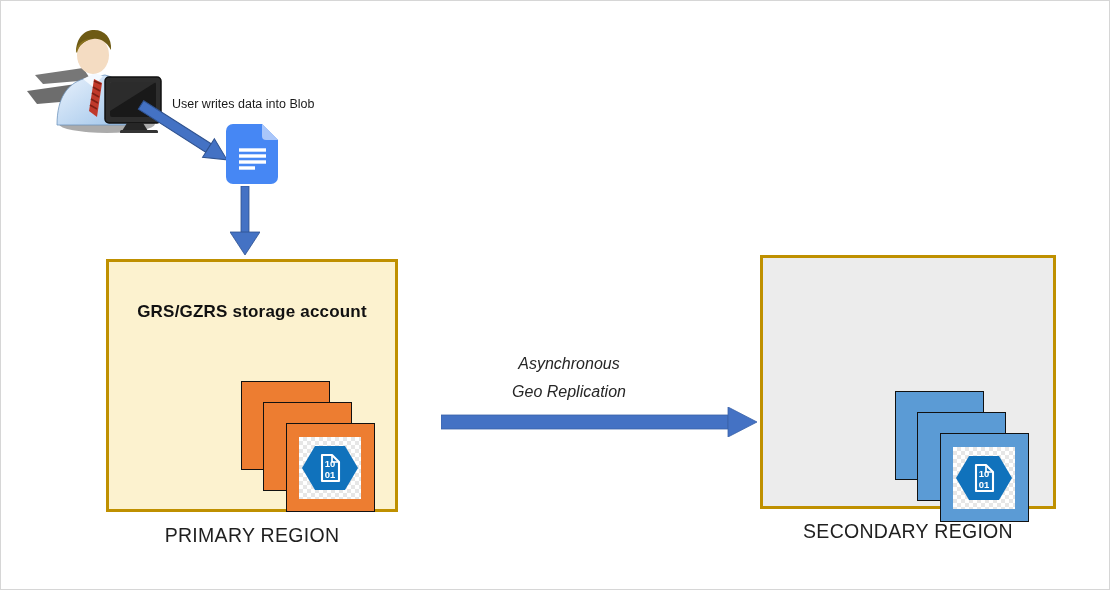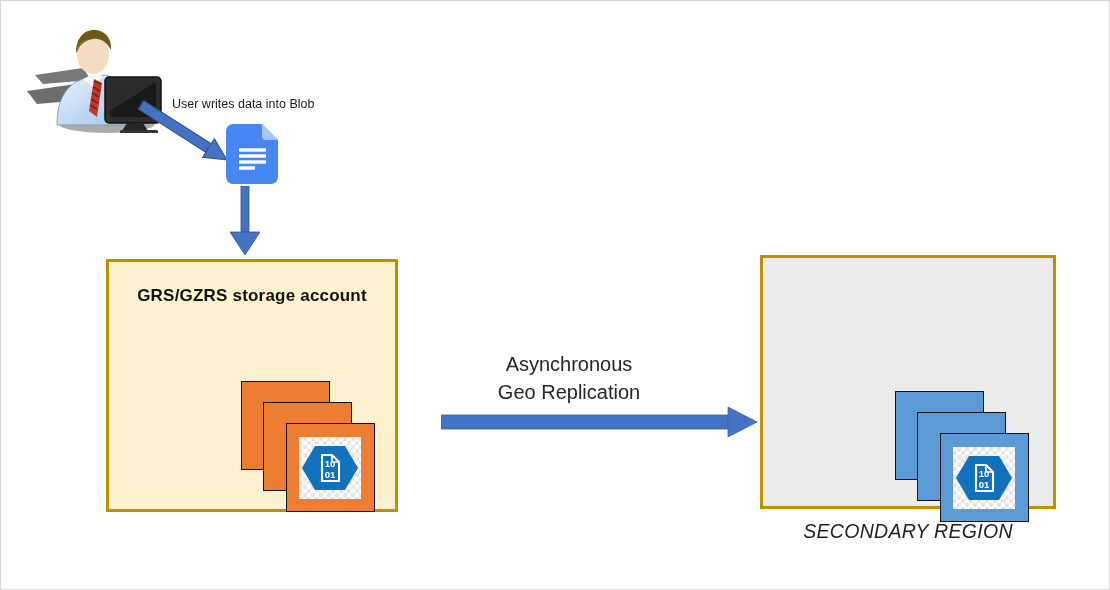--- a/index.html
+++ b/index.html
@@ -14,28 +14,28 @@
   
   .caption{
     left:171px;top:96px;font-size:12.5px;color:#1a1a1a;white-space:nowrap;text-align:center;
   }
 
   
   .region-box{border:3px solid #BF9000;}
   .primary-box{left:105px;top:258px;width:292px;height:253px;background:#FCF2CF;}
   .secondary-box{left:759px;top:254px;width:296px;height:254px;background:#ECECEC;}
   .box-title{
-    margin-top:24px;text-align:center;font-weight:bold;font-size:17px;color:#111;
+    margin-top:40px;text-align:center;font-weight:bold;font-size:17px;color:#111;
     letter-spacing:.2px;
   }
   .region-label{
     font-size:19.5px;color:#1f1f1f;text-align:center;letter-spacing:.3px;white-space:nowrap;
   }
   .primary-label{left:105px;top:523px;width:292px;}
-  .secondary-label{left:759px;top:519px;width:296px;font-style:italic;}
+  .secondary-label{left:759px;top:519px;width:296px;}
 
   
   .stack{width:134px;height:131px;margin-top:26px;}
   .stack .sq{position:absolute;width:89px;height:89px;border:1.4px solid #111;}
   .stack .sq1{left:0;top:0;}
   .stack .sq2{left:22px;top:21px;}
   .stack .sq3{left:45px;top:42px;}
   .stack-primary{left:132px;top:93px;}
   .stack-secondary{left:132px;top:107px;}
   .primary-sq{background:#ED7D31;}
@@ -48,21 +48,21 @@
     background-image:
       linear-gradient(45deg,#e6e6e6 25%,transparent 25%,transparent 75%,#e6e6e6 75%),
       linear-gradient(45deg,#e6e6e6 25%,transparent 25%,transparent 75%,#e6e6e6 75%);
     background-size:8px 8px;background-position:0 0,4px 4px;
   }
   .blob-tile svg{position:absolute;left:0;top:0;}
 
   
   .repl-label{
     left:437px;top:349px;width:262px;text-align:center;
-    font-size:20px;line-height:28px;color:#262626;
+    font-size:16px;line-height:28px;color:#262626;font-style:italic;
   }
 </style>
 </head>
 <body>
 
 <div class="canvas">
 
   <svg class="abs" style="left:20px;top:26px;" width="142" height="106" viewBox="0 0 142 106">
     <defs>
       <linearGradient id="shirt" x1="0" y1="0" x2="1" y2="1">
@@ -127,20 +127,21 @@
         <svg width="62" height="62" viewBox="0 0 62 62">
           <polygon points="3,31 16,9 46,9 59,31 46,53 16,53" fill="#1072BC"></polygon>
           <path d="M23 18 h10 l7 7 v19 h-17 z" fill="none" stroke="#ffffff" stroke-width="2.1" stroke-linejoin="round"></path>
           <path d="M33 18 v7 h7" fill="none" stroke="#ffffff" stroke-width="1.7"></path>
           <text x="31" y="30" text-anchor="middle" fill="#ffffff" font-size="9.5" font-weight="bold" font-family="Liberation Sans, sans-serif">10</text>
           <text x="31" y="41" text-anchor="middle" fill="#ffffff" font-size="9.5" font-weight="bold" font-family="Liberation Sans, sans-serif">01</text>
         </svg>
       </div>
     </div>
   </div>
+  <div class="abs region-label primary-label">PRIMARY REGION</div>
 
   <div class="abs repl-label">
     <div>Asynchronous</div>
     <div>Geo Replication</div>
   </div>
   <svg class="abs" style="left:440px;top:406px;" width="316" height="30" viewBox="0 0 316 30">
     <rect x="0" y="8" width="287" height="14" fill="#4472C4" stroke="#3A62A8" stroke-width="0.8"></rect>
     <polygon points="287,0 316,15 287,30" fill="#4472C4" stroke="#3A62A8" stroke-width="0.8"></polygon>
   </svg>
 

